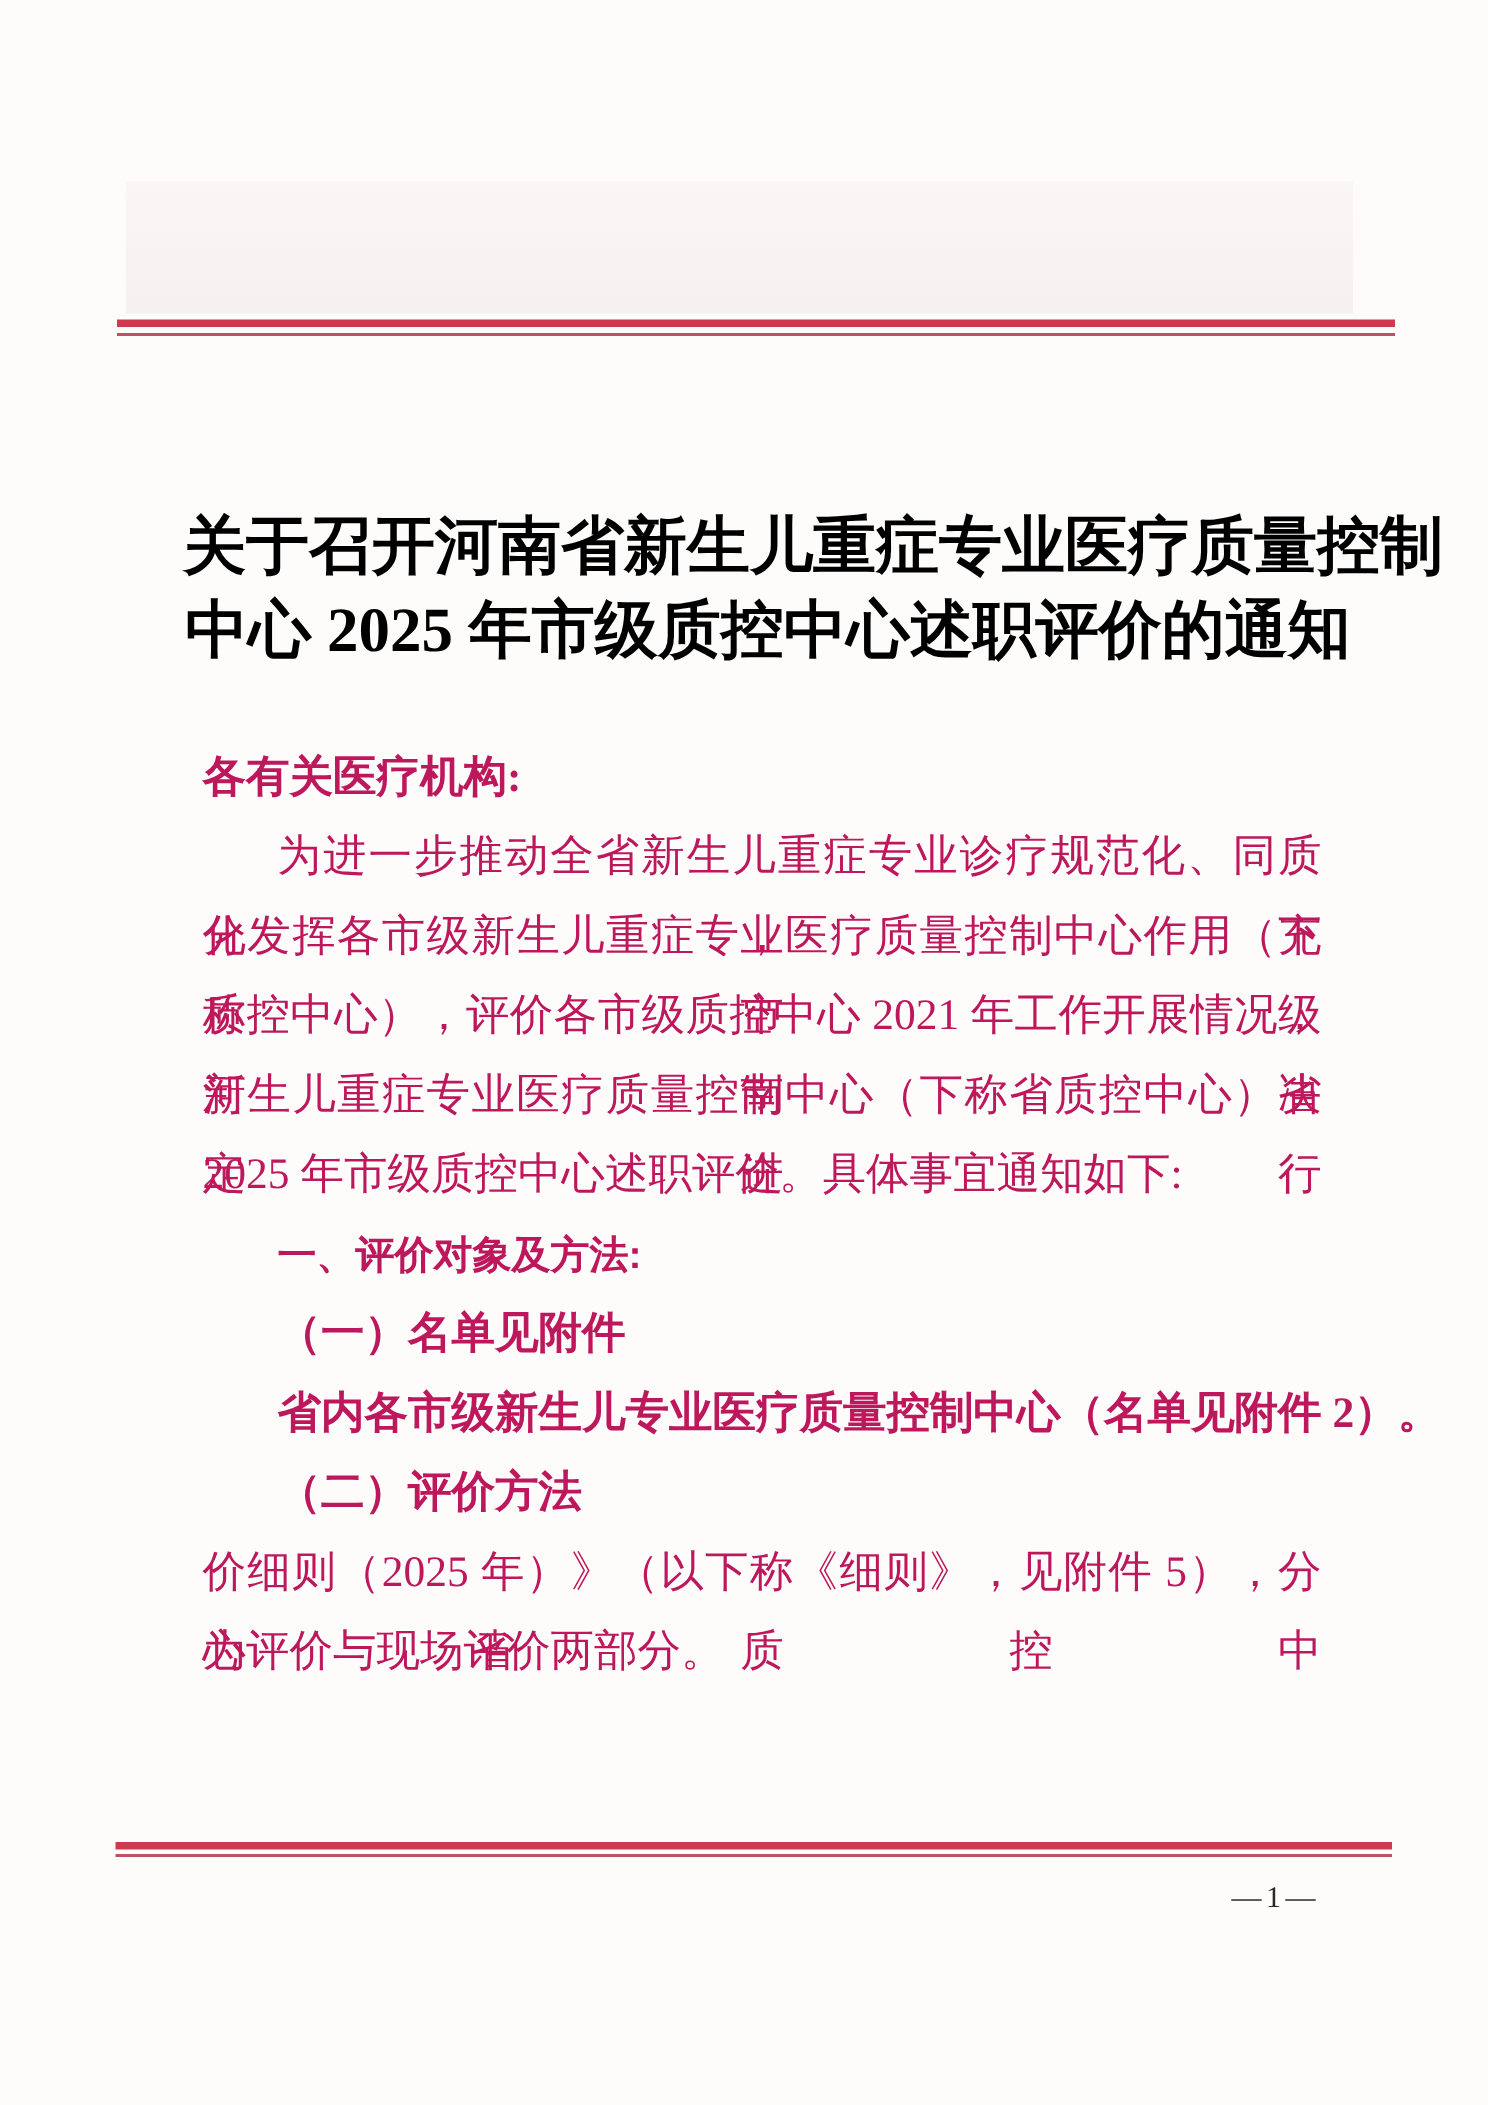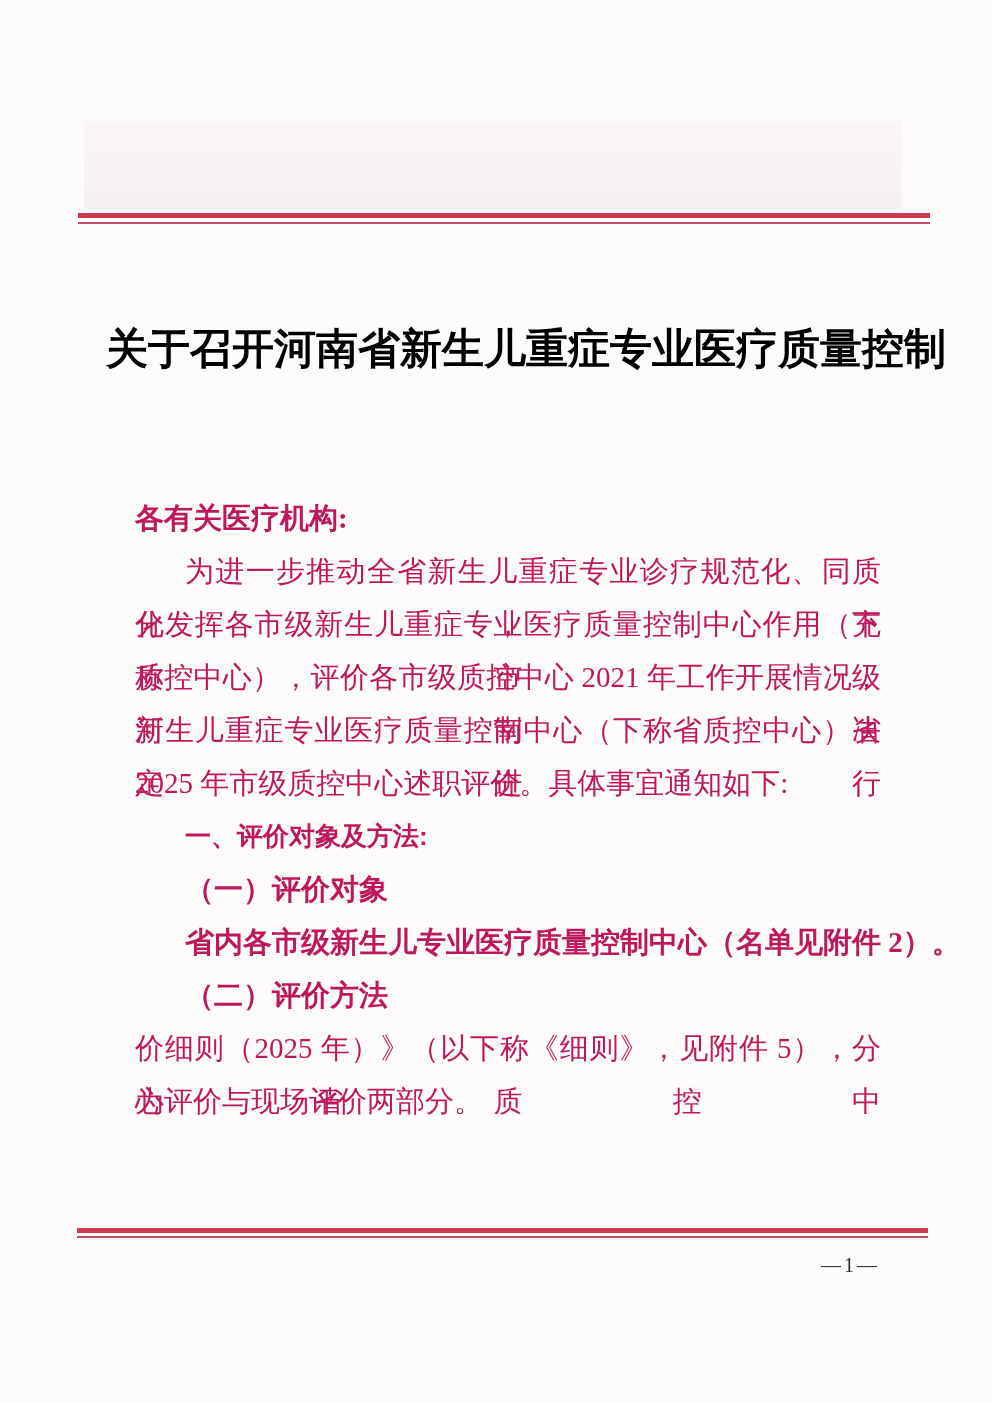--- a/index.html
+++ b/index.html
@@ -36,21 +36,21 @@
   .rule .thick { height: 5px; background: #cb3a4f; }
   .rule-top .gap { height: 4px; }
   .rule-bottom .gap { height: 3px; }
   .rule .thin { height: 2px; background: #bd5266; }
   
   .title {
     position: absolute;
     left: 106px;
     top: 321px;
     width: 780px;
-    margin: 0;
+    margin: 16px;
     text-align: center;
     font-size: 42px;
     font-weight: 800;
     line-height: 56px;
     color: #000;
     letter-spacing: 0px;
     font-family: "Liberation Serif", "DejaVu Serif", serif;
   }
   .title .tl { display: block; white-space: nowrap; }
   
@@ -102,31 +102,32 @@
   <div class="letterhead"></div>
 
   <div class="rule rule-top">
     <div class="thick"></div>
     <div class="gap"></div>
     <div class="thin"></div>
   </div>
 
   <h1 class="title">
     <span class="tl">关于召开河南省新生儿重症专业医疗质量控制</span>
+    <span class="tl">中心 2025 年市级质控中心述职评价的通知</span>
   </h1>
 
   <div class="content">
     <div class="line salutation">各有关医疗机构:</div>
     <div class="line jf ind">为进一步推动全省新生儿重症专业诊疗规范化、同质化，充</div>
     <div class="line jf">分发挥各市级新生儿重症专业医疗质量控制中心作用（下称市级</div>
     <div class="line jf">质控中心），评价各市级质控中心 2021 年工作开展情况，河南省</div>
     <div class="line jf">新生儿重症专业医疗质量控制中心（下称省质控中心）决定进行</div>
     <div class="line">2025 年市级质控中心述职评价。具体事宜通知如下:</div>
     <div class="line h-num ind">一、评价对象及方法:</div>
-    <div class="line h-kai ind">（一）评价对象</div>
+    <div class="line h-kai ind">（一）名单见附件</div>
     <div class="line p-strong ind">省内各市级新生儿专业医疗质量控制中心（名单见附件 2）。</div>
     <div class="line h-kai ind">（二）评价方法</div>
     <div class="line jf">价细则（2025 年）》（以下称《细则》，见附件 5），分为省质控中</div>
     <div class="line">心评价与现场评价两部分。</div>
   </div>
 
   <div class="rule rule-bottom">
     <div class="thick"></div>
     <div class="gap"></div>
     <div class="thin"></div>

